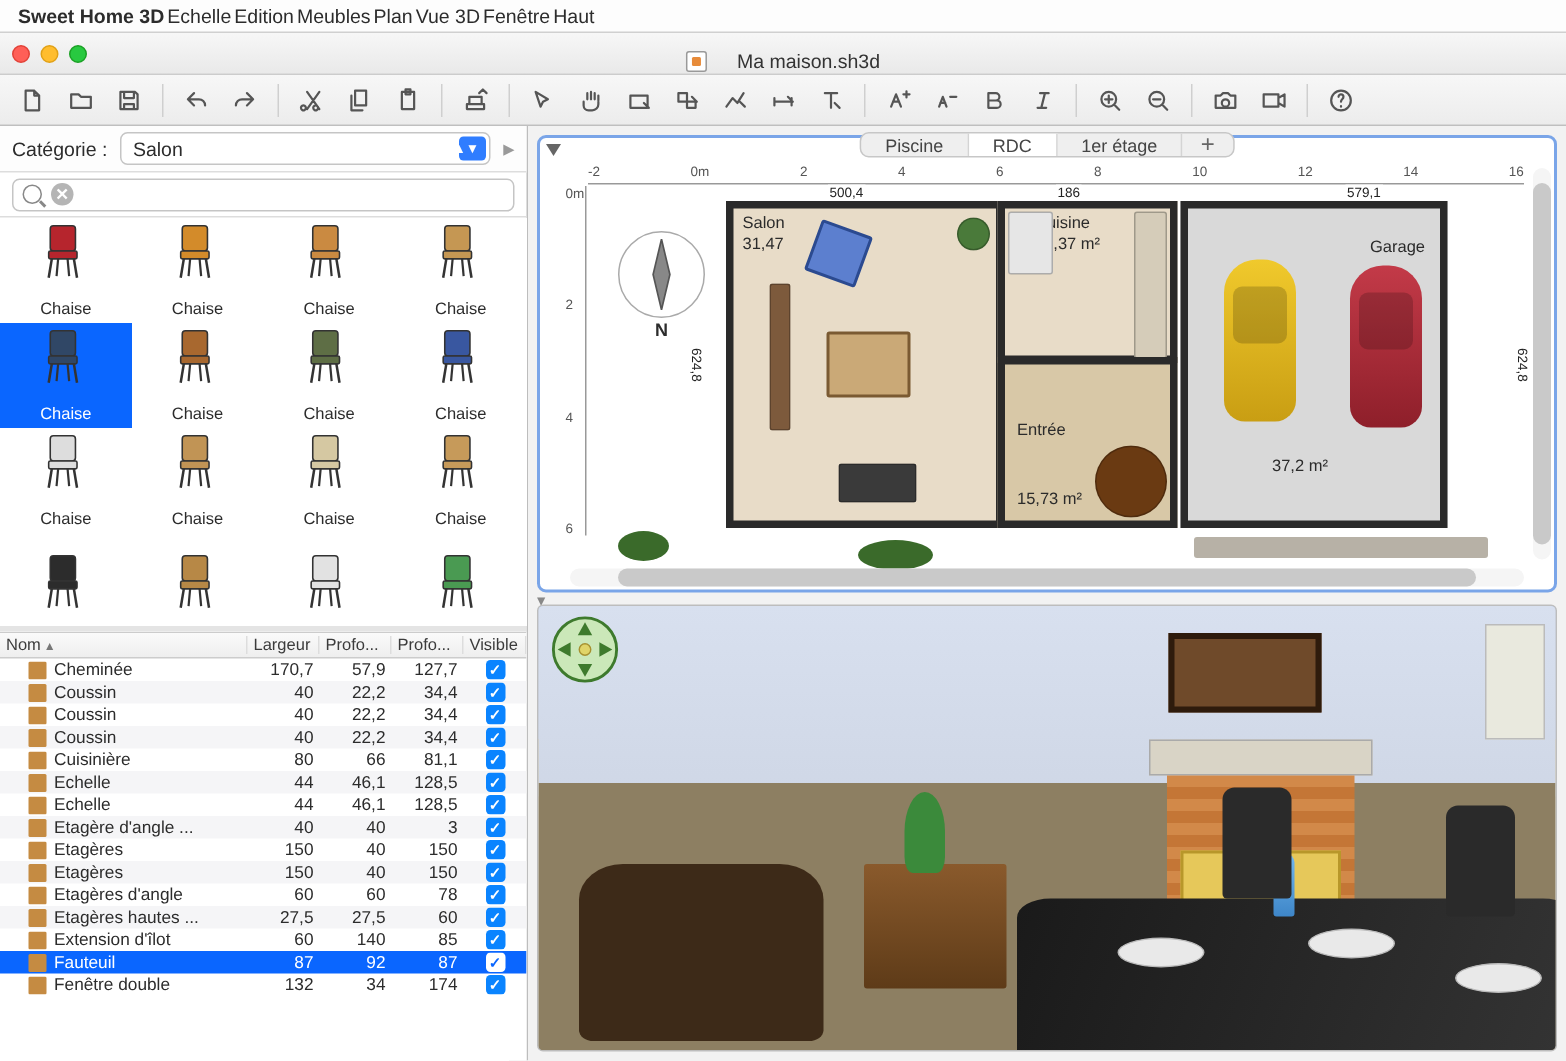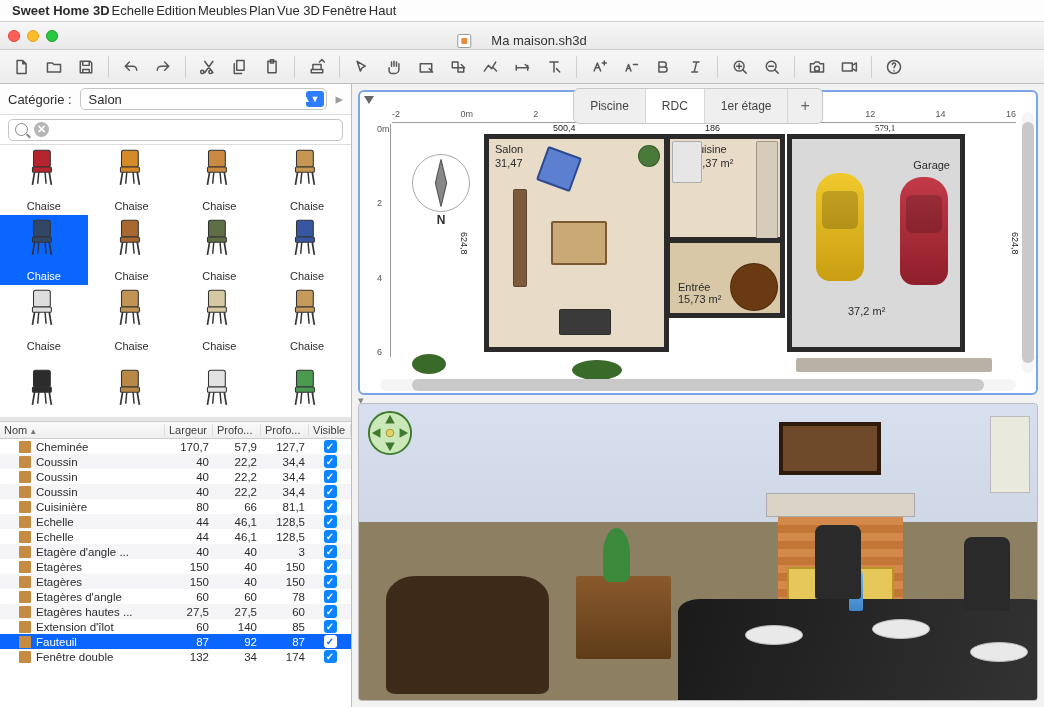--- a/index.html
+++ b/index.html
@@ -51,21 +51,21 @@
 .frow.alt{background:#f5f5f7;}
 .frow.sel{background:#0a66ff;color:#fff;}
 .frow div{padding:0 4px;white-space:nowrap;overflow:hidden;}
 .frow .num{text-align:right;}
 .frow .fname{display:flex;align-items:center;gap:5px;}
 .ficn{width:12px;height:12px;flex-shrink:0;background:#c58b42;border-radius:1px;}
 .chkwrap{display:flex;justify-content:center;}
 .chk{width:13px;height:13px;background:#0a84ff;border-radius:3px;display:flex;align-items:center;justify-content:center;color:#fff;font-size:10px;font-weight:bold;}
 .frow.sel .chk{background:#fff;color:#0a66ff;}
 .rightcol{flex:1;display:flex;flex-direction:column;position:relative;}
-.leveltabs{position:absolute;top:4px;left:50%;transform:translateX(-50%);z-index:5;display:flex;background:#efefef;border:1px solid #c7c7c7;border-radius:6px;overflow:hidden;height:36px;}
+.leveltabs{position:absolute;top:4px;left:50%;transform:translateX(-50%);z-index:5;display:flex;background:#efefef;border:1px solid #c7c7c7;border-radius:6px;overflow:hidden;height:17px;}
 .leveltabs .lt{padding:0 16px;display:flex;align-items:center;font-size:12px;border-right:1px solid #d4d4d4;color:#444;}
 .leveltabs .lt:last-child{border-right:none;}
 .leveltabs .lt.active{background:#fff;font-weight:500;}
 .leveltabs .lt.plus{padding:0 12px;font-size:16px;color:#666;}
 .planview{flex:0 0 305px;border:2px solid #7aa5e8;border-radius:6px;margin:6px 6px 2px 6px;background:#fff;position:relative;overflow:hidden;}
 .planview .planmap{position:absolute;left:0;right:0;bottom:16px;top:0;}
 .planview .sb-h{position:absolute;left:20px;right:20px;bottom:2px;height:12px;background:#f5f5f5;border-radius:6px;}
 .planview .sb-h .thumb-h{position:absolute;left:5%;width:90%;height:100%;background:#c9c9c9;border-radius:6px;}
 .planview .sb-v{position:absolute;top:20px;bottom:20px;right:2px;width:12px;background:#f5f5f5;border-radius:6px;}
 .planview .sb-v .thumb-v{position:absolute;top:4%;height:92%;width:100%;background:#c9c9c9;border-radius:6px;}
@@ -738,21 +738,21 @@
         <div class="plan-content">
           <div class="compass">
             <svg viewBox="0 0 50 50">
                 <polygon points="25,4 30,25 25,46 20,25" fill="#888" stroke="#555" stroke-width="1"></polygon>
               </svg>
             <span class="N">N</span>
           </div>
 
           <span class="dim" style="left:160px;top:-1px;">500,4</span>
           <span class="dim" style="left:312px;top:-1px;">186</span>
-          <span class="dim" style="left:482px;top:-1px;font-family:Liberation Serif, serif;">579,1</span>
+          <span class="dim" style="left:505px;top:-1px;">579,1</span>
           <span class="dim" style="left:66px;top:108px;writing-mode:vertical-rl;">624,8</span>
           <span class="dim" style="right:-3px;top:108px;writing-mode:vertical-rl;">624,8</span>
 
           <div class="room" style="left:92px;top:10px;width:185px;height:218px;">
             <div class="roomlabel" style="left:6px;top:4px;">
               <span>Salon</span>
                 <b>31,47</b>
             </div>
 
             <div class="furn" style="left:24px;top:50px;width:14px;height:98px;background:#7d5a3c;"></div>
@@ -762,21 +762,21 @@
             <div class="furn" style="right:4px;top:6px;width:22px;height:22px;background:#4a7a3a;border-radius:50%;"></div>
           </div>
           <div class="room" style="left:273px;top:10px;width:120px;height:108px;">
             <div class="roomlabel" style="left:20px;top:4px;">
               <span>Cuisine</span>
                 <b>13,37 m²</b>
             </div>
             <div class="furn" style="right:2px;top:2px;width:22px;height:98px;background:#d5ccb9;"></div>
             <div class="furn" style="left:2px;top:2px;width:30px;height:42px;background:#e6e6e6;"></div>
           </div>
-          <div class="room entree" style="left:273px;top:114px;width:120px;height:80px;">
+          <div class="room entree" style="left:273px;top:114px;width:120px;height:114px;">
             <div class="roomlabel" style="left:8px;top:38px;">
               <span>Entrée</span>
             </div>
             <div class="roomlabel" style="left:8px;bottom:6px;">
               <b>15,73 m²</b>
             </div>
             <div class="furn" style="right:2px;bottom:2px;width:48px;height:48px;background:#6a3a12;border-radius:50%;"></div>
           </div>
           <div class="room garage" style="left:395px;top:10px;width:178px;height:218px;">
             <div class="roomlabel" style="right:10px;top:20px;">

